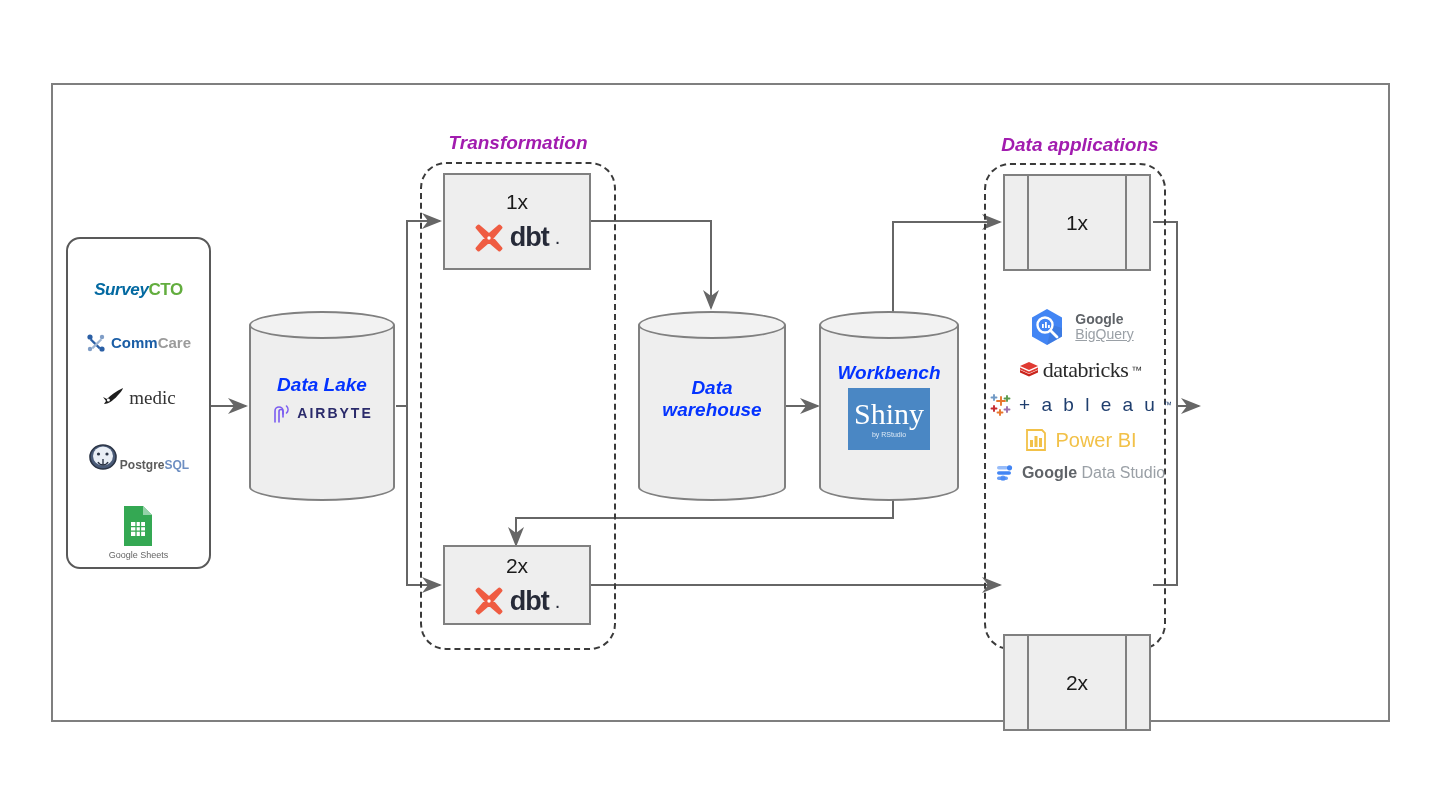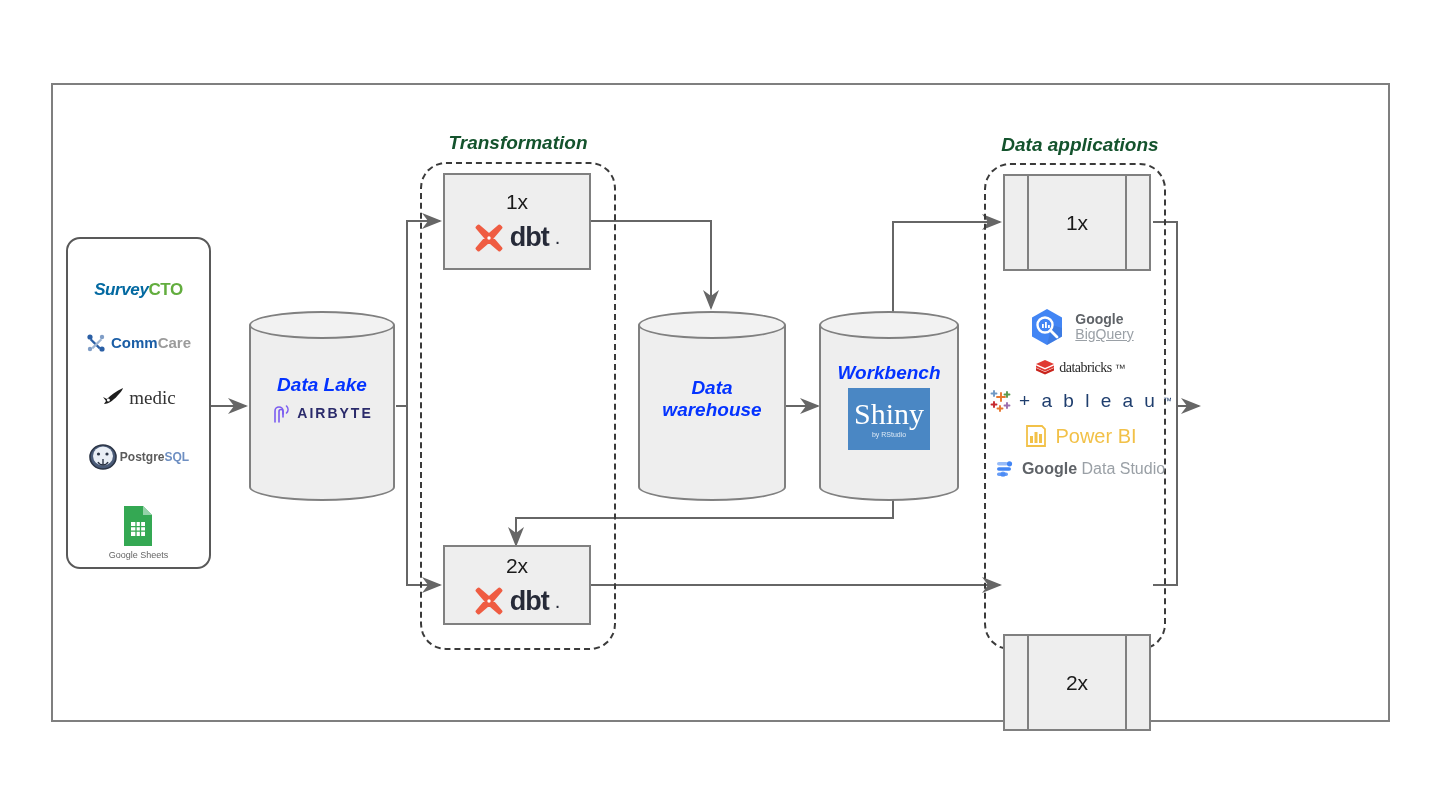--- a/index.html
+++ b/index.html
@@ -11,21 +11,21 @@
 
   
   #outer-frame{left:51px;top:83px;width:1339px;height:639px;
     border:2px solid #7f7f7f;background:#ffffff;box-sizing:border-box;}
 
   
   .gbox{background:#eeeeee;border:2px solid #808080;box-sizing:border-box;}
   .dashed{border:2px dashed #3a3a3a;border-radius:26px;box-sizing:border-box;background:transparent;}
   .rounded-panel{background:#ffffff;border:2px solid #595959;border-radius:14px;box-sizing:border-box;}
 
-  .grp-title{color:#14532d;font-weight:bold;font-style:italic;font-size:19px;
+  .grp-title{color:#a21caf;font-weight:bold;font-style:italic;font-size:19px;
     text-align:center;white-space:nowrap;}
 
   .blue-label{color:#0433ff;font-weight:bold;font-style:italic;
     text-align:center;line-height:1.15;}
 
   .countlbl{font-size:21px;color:#1a1a1a;text-align:center;}
 
   
   .cyl{position:absolute;}
   .cyl .body{position:absolute;left:0;right:0;top:14px;bottom:0;
@@ -69,21 +69,21 @@
   .shiny{width:82px;height:62px;background:#4a87c4;display:flex;flex-direction:column;
     align-items:center;justify-content:center;margin-top:4px;}
   .shiny .s1{color:#ffffff;font-size:30px;font-family:"Liberation Serif",serif;line-height:1;}
   .shiny .s2{color:#dce9f5;font-size:7px;margin-top:2px;}
 
   
   .bilist{position:absolute;display:flex;flex-direction:column;align-items:center;gap:9px;}
   .bi{display:flex;align-items:center;gap:7px;white-space:nowrap;}
   .bq-t1{color:#5f6368;font-size:14px;font-weight:bold;line-height:1.05;}
   .bq-t2{color:#9aa0a6;font-size:14px;line-height:1.05;}
-  .db-t{color:#2a2a2a;font-size:14px;font-family:"Liberation Serif",serif;letter-spacing:-.5px;}
+  .db-t{color:#2a2a2a;font-size:22px;font-family:"Liberation Serif",serif;letter-spacing:-.5px;}
   .tb-t{color:#1f3e6e;font-size:19px;letter-spacing:3px;}
   .pb-t{color:#f2c148;font-size:20px;}
   .gds-a{color:#5f6368;font-size:16px;font-weight:bold;}
   .gds-b{color:#9aa0a6;font-size:16px;}
 
   
   .docstack{position:absolute;}
 </style>
 </head>
 <body>
@@ -152,21 +152,21 @@
     </div>
 
     <div class="logo-row" style="gap:4px;">
       <svg width="24" height="24" viewBox="0 0 24 24">
         <path d="M22,2 C15,5 10,9 6,13 L2,11 L5,15 L3,18 C8,18 14,13 18,8 C20,6 21.4,4 22,2 Z" fill="#1d1d1d"></path>
         <circle cx="7.4" cy="14.1" r="1.5" fill="#ffffff"></circle>
       </svg>
       <span class="medic-t">medic</span>
     </div>
 
-    <div class="logo-row" style="gap:2px;">
+    <div class="logo-row" style="gap:2px;align-items:flex-end;">
       <svg width="30" height="30" viewBox="0 0 30 30">
         <ellipse cx="15" cy="15" rx="13" ry="12" fill="#4a5b78" stroke="#2b3445" stroke-width="1.6"></ellipse>
         <ellipse cx="15" cy="14" rx="10" ry="9.4" fill="#e9eef5"></ellipse>
         <circle cx="10.5" cy="12" r="1.6" fill="#2b3445"></circle>
         <circle cx="19" cy="12" r="1.6" fill="#2b3445"></circle>
         <path d="M10,20 C12,24 18,24 20,20" stroke="#2b3445" stroke-width="1.4" fill="none"></path>
         <path d="M15,17 L15,23" stroke="#2b3445" stroke-width="1.4"></path>
       </svg>
       <span class="pg-t">
         <span class="pg-a">Postgre</span><span class="pg-b">SQL</span>

